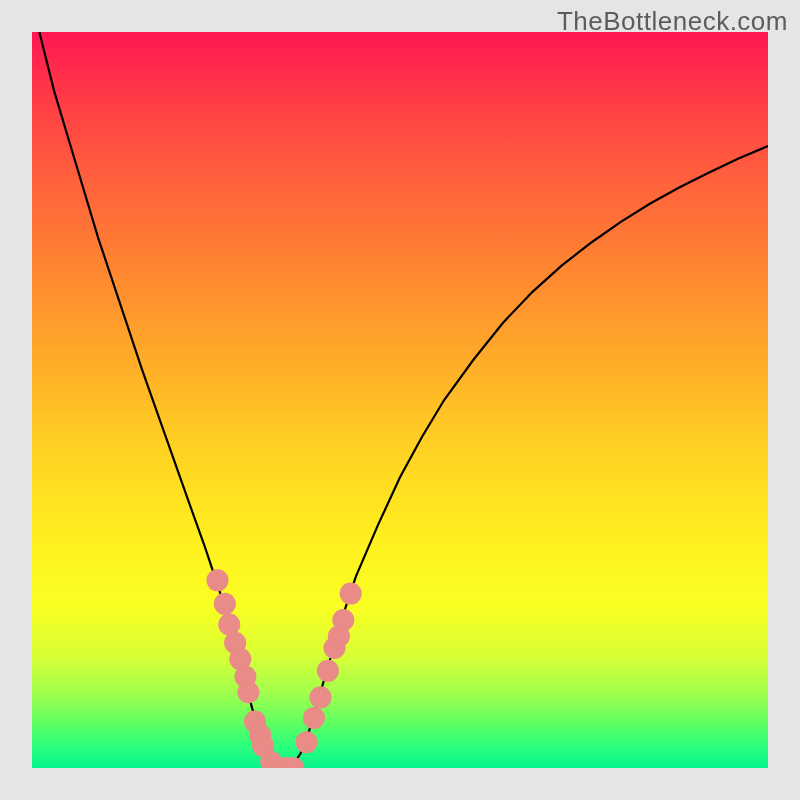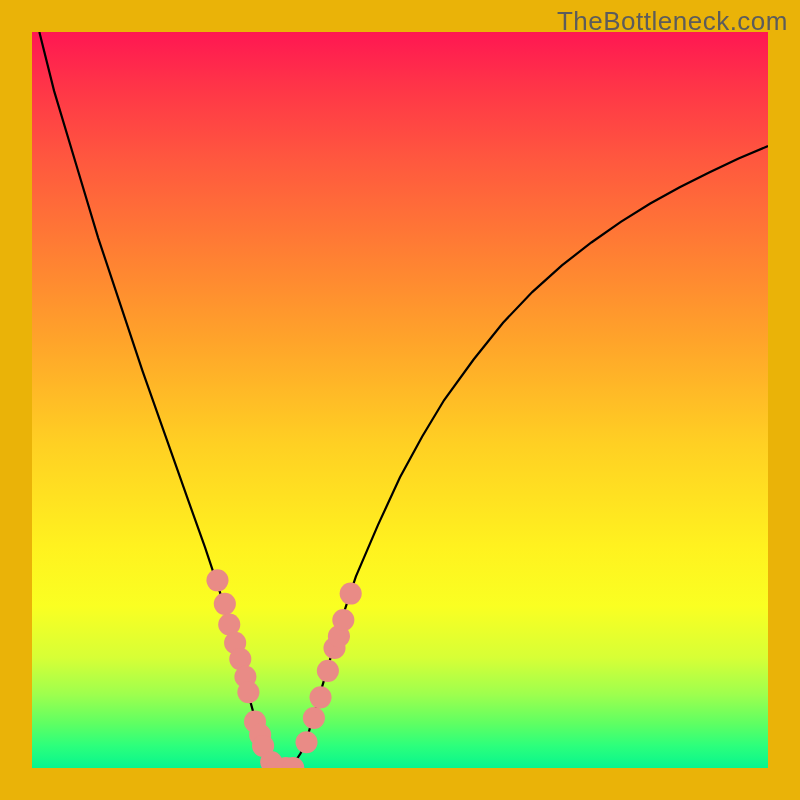--- a/index.html
+++ b/index.html
@@ -5,21 +5,21 @@
   html, body {
     margin: 0;
     padding: 0;
     width: 800px;
     height: 800px;
     overflow: hidden;
   }
   .frame {
     width: 800px;
     height: 800px;
-    background: #eab308;
+    background: #e5e5e5;
     position: relative;
   }
   .watermark {
     position: absolute;
     top: 6px;
     right: 12px;
     font-family: Arial, Helvetica, sans-serif;
     font-size: 26px;
     color: #5c5c5c;
     letter-spacing: 0.5px;

